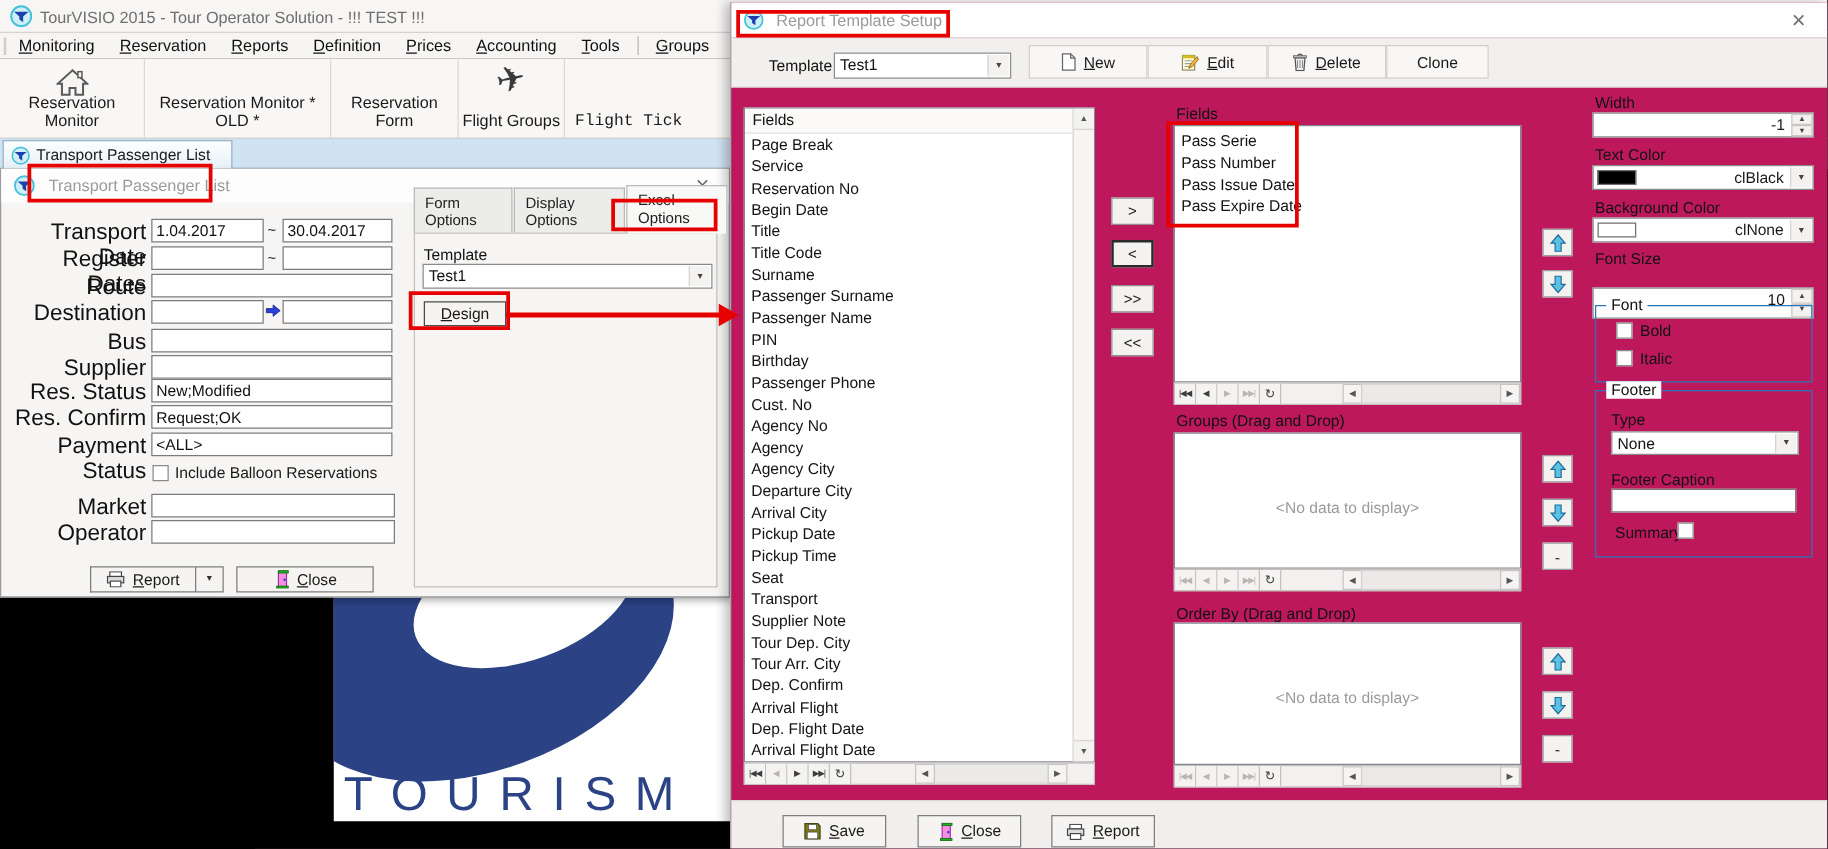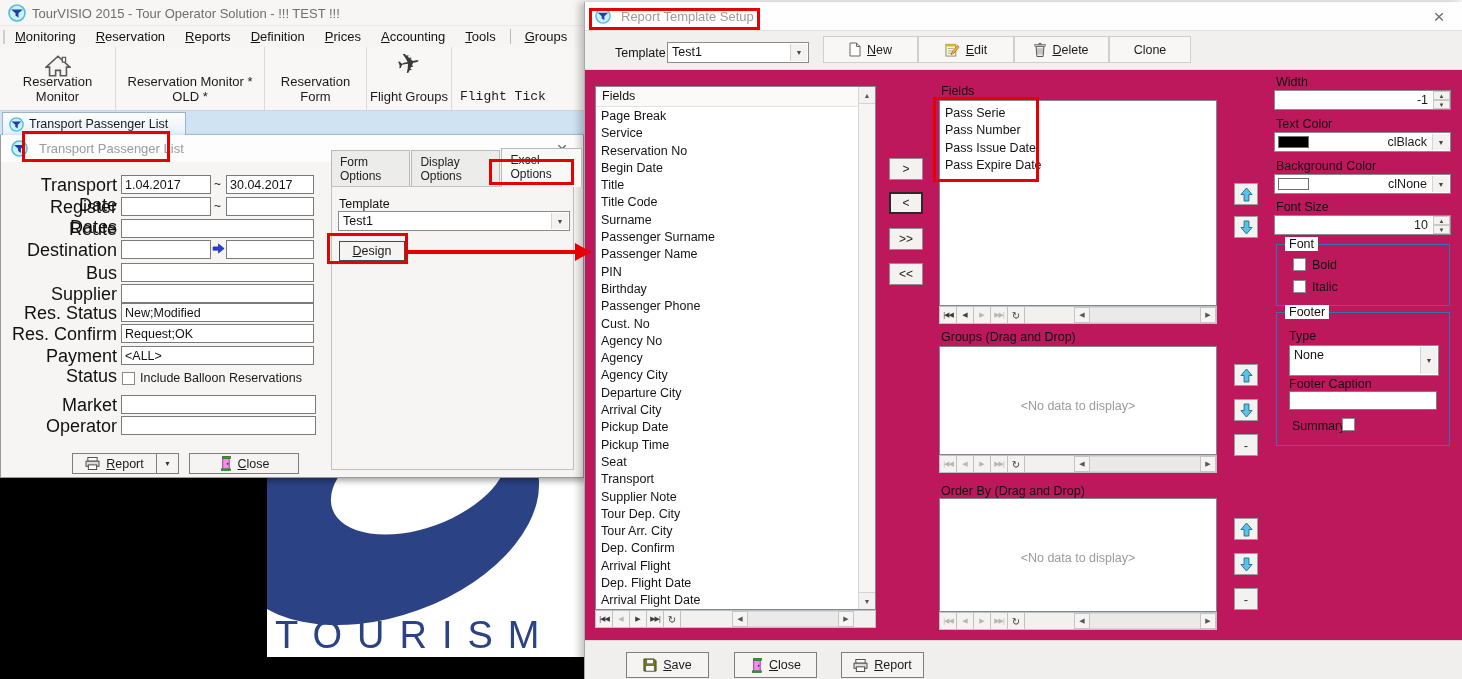--- a/index.html
+++ b/index.html
@@ -534,40 +534,40 @@
     </div>
 
     <span class="flabel" style="left:691px;top:157px;">Background Color</span>
     <div class="combo" style="left:689px;top:172px;width:177px;height:20px;">
       <span class="swatch sw-white"></span>
       <span class="ccval">clNone</span>
       <span class="drop"></span>
     </div>
 
     <span class="flabel" style="left:691px;top:198px;">Font Size</span>
-    <div class="spin" style="left:689px;top:213px;width:177px;height:20px;">
+    <div class="spin" style="left:689px;top:228px;width:177px;height:25px;">
       <span class="sval">10</span>
       <span class="sbtns">
           <span class="sb">▲</span>
           <span class="sb">▼</span>
         </span>
     </div>
 
     <div class="gbox" style="left:691px;top:242px;width:174px;height:62px;">
       <span class="legend">Font</span>
       <span class="cb" style="left:16px;top:13px;"></span>
       <span class="flabel" style="left:35px;top:13px;">Bold</span>
       <span class="cb" style="left:16px;top:35px;"></span>
       <span class="flabel" style="left:35px;top:35px;">Italic</span>
     </div>
 
     <div class="gbox" style="left:691px;top:310px;width:174px;height:134px;">
       <span class="legend">Footer</span>
       <span class="flabel" style="left:12px;top:16px;">Type</span>
-      <div class="combo" style="left:12px;top:32px;width:150px;height:31px;">
+      <div class="combo" style="left:12px;top:32px;width:150px;height:19px;">
         <span class="cval">None</span>
         <span class="drop"></span>
       </div>
       <span class="flabel" style="left:12px;top:64px;">Footer Caption</span>
       <input class="inp" style="left: 12px; top: 78px; width: 148px;" value="">
       <span class="flabel" style="left:15px;top:106px;">Summary</span>
       <span class="cb" style="left:65px;top:105px;"></span>
     </div>
 
     <div class="dlg-bottom"></div>

